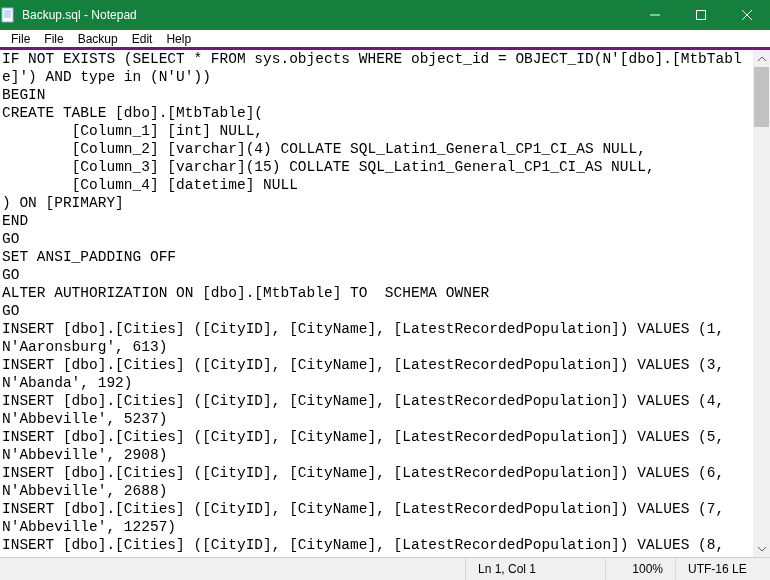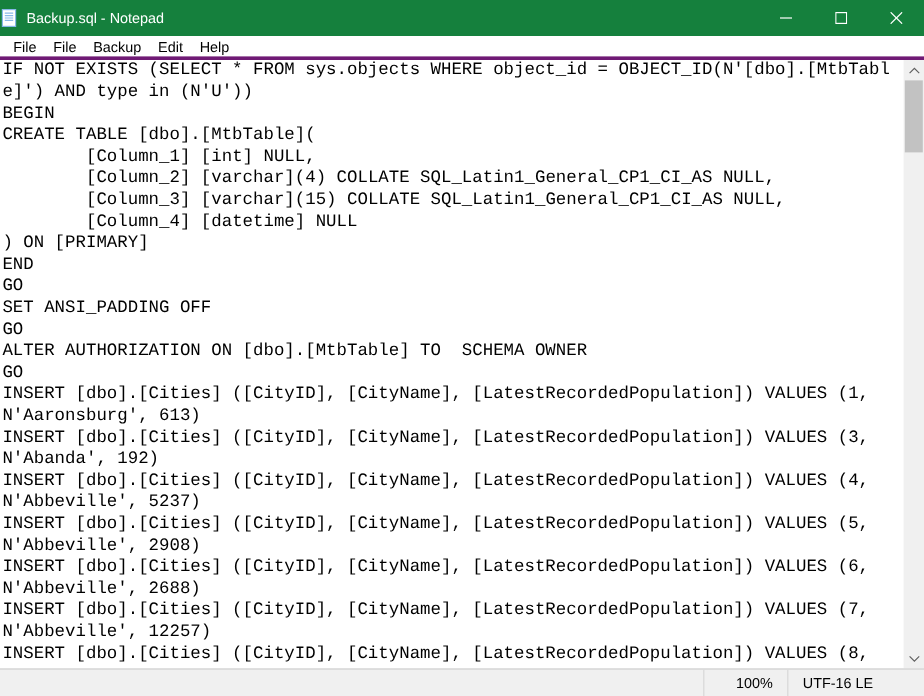--- a/index.html
+++ b/index.html
@@ -112,21 +112,21 @@
     height: 100%;
     display: flex;
     align-items: center;
     padding: 0 12px;
   }
   .statusbar .spacer { flex: 1; }
   .statusbar .cell.first { border-left: none; }
   .statusbar .pos { width: 140px; justify-content: flex-start; }
   .statusbar .zoom { width: 70px; justify-content: flex-end; padding-left: 32px; }
   .statusbar .crlf { width: 130px; }
-  .statusbar .enc { width: 114px; }
+  .statusbar .enc { width: 95px; }
 </style>
 </head>
 <body>
 
 <div class="titlebar">
   <span class="icon">
     <svg viewBox="0 0 16 16">
         <rect x="2" y="1" width="11" height="14" fill="#fff" stroke="#88b8e8"></rect>
         <line x1="4" y1="4" x2="11" y2="4" stroke="#88b8e8"></line>
         <line x1="4" y1="6" x2="11" y2="6" stroke="#88b8e8"></line>
@@ -197,15 +197,16 @@
     <div class="arrow">
       <svg width="10" height="10" viewBox="0 0 10 10">
           <path d="M1 3 L5 7 L9 3" fill="none" stroke="#606060" stroke-width="1"></path>
         </svg>
     </div>
   </div>
 </div>
 
 <div class="statusbar">
   <div class="spacer cell first"></div>
+  <div class="cell pos">Ln 1, Col 1</div>
   <div class="cell zoom">100%</div>
   <div class="cell enc">UTF-16 LE</div>
 </div>
 
 </body></html>

